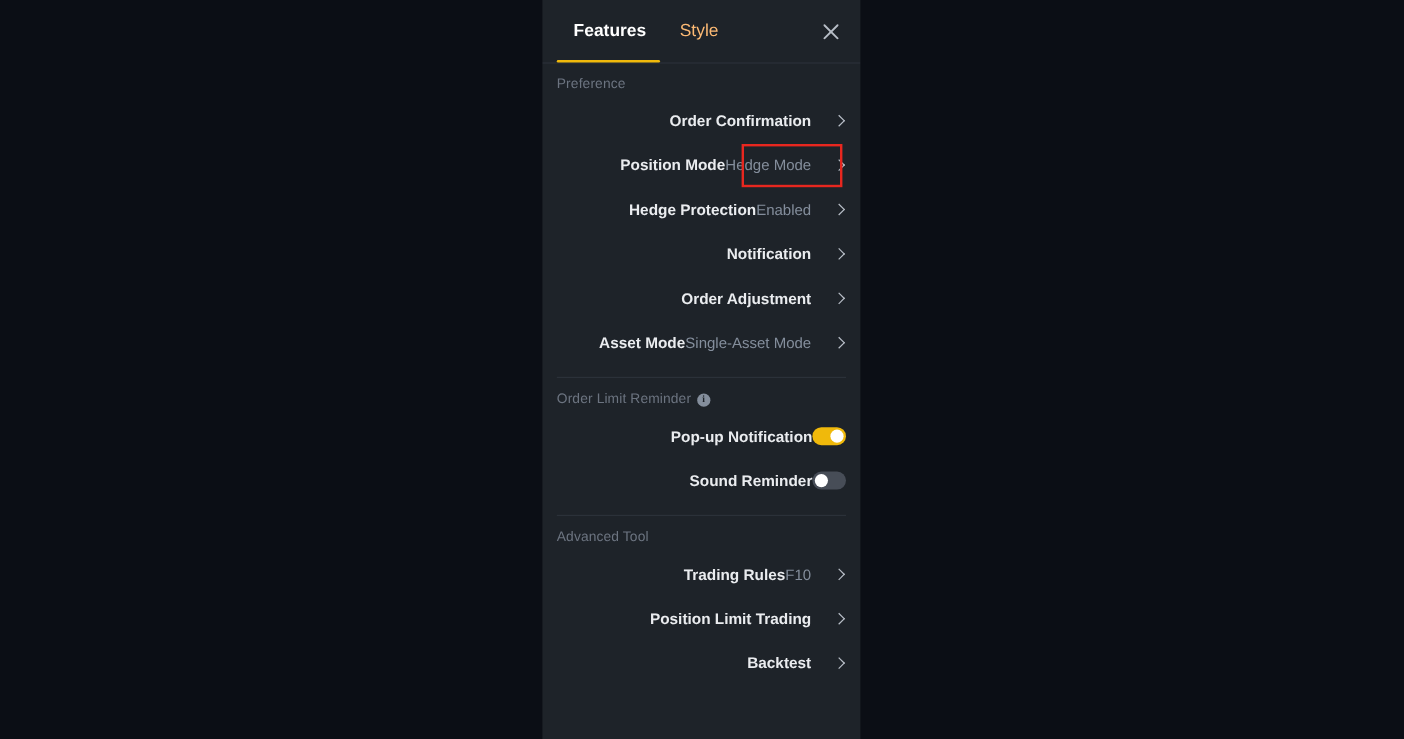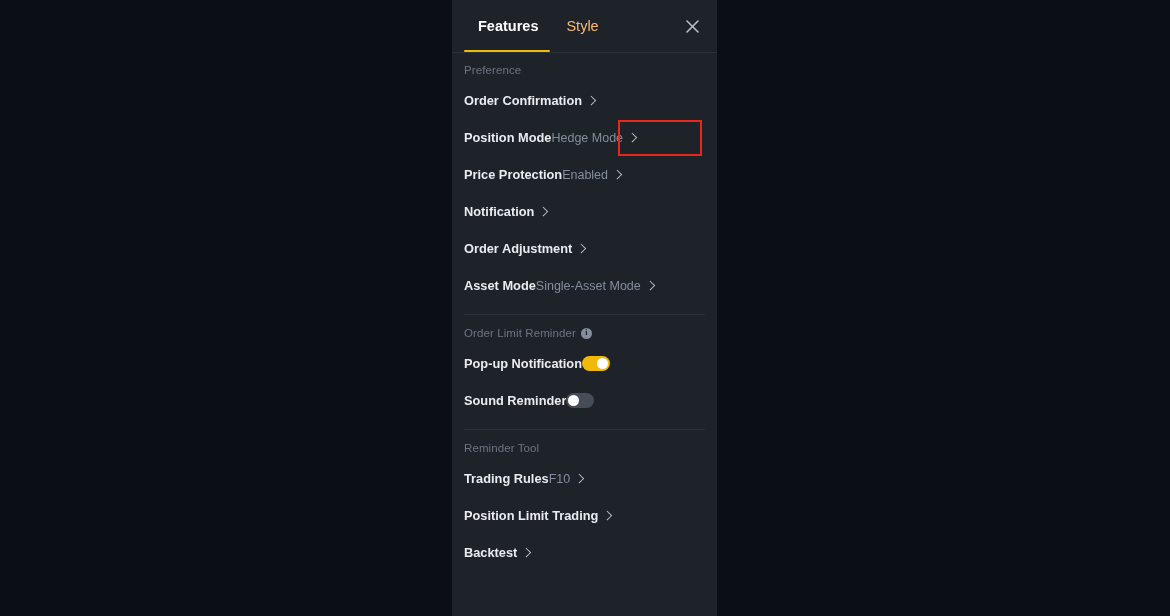--- a/index.html
+++ b/index.html
@@ -121,34 +121,34 @@
     align-items: center;
     justify-content: center;
     line-height: 1;
     font-family: "Liberation Serif", serif;
   }
 
   .row {
     height: 37px;
     display: flex;
     align-items: center;
-    justify-content: flex-start;
+    justify-content: flex-end;
     cursor: pointer;
     position: relative;
   }
   .row-label {
     color: #eaecef;
     font-size: 12.8px;
     font-weight: bold;
     white-space: nowrap;
   }
   .row-right {
     display: flex;
     align-items: center;
-    gap: 5px;
+    gap: 19px;
     color: #848e9c;
     font-size: 12.5px;
     white-space: nowrap;
   }
   .row-value {
     color: #848e9c;
     font-size: 12.5px;
   }
   .chev {
     display: inline-block;
@@ -250,21 +250,21 @@
 
       <div class="row">
         <span class="row-label">Position Mode</span>
         <span class="row-right">
           <span class="row-value">Hedge Mode</span>
           <span class="chev"></span>
         </span>
       </div>
 
       <div class="row">
-        <span class="row-label">Price Protection</span>
+        <span class="row-label">Hedge Protection</span>
         <span class="row-right">
           <span class="row-value">Enabled</span>
           <span class="chev"></span>
         </span>
       </div>
 
       <div class="row">
         <span class="row-label">Notification</span>
         <span class="row-right">
           <span class="row-value"></span>
@@ -307,21 +307,21 @@
       <div class="row">
         <span class="row-label">Sound Reminder</span>
         <span class="toggle off">
           <span class="knob"></span>
         </span>
       </div>
 
       <div class="divider"></div>
 
       <div class="section-label">
-        <span>Reminder Tool</span>
+        <span>Advanced Tool</span>
       </div>
 
 
       <div class="row">
         <span class="row-label">Trading Rules</span>
         <span class="row-right">
           <span class="row-value">F10</span>
           <span class="chev"></span>
         </span>
       </div>

